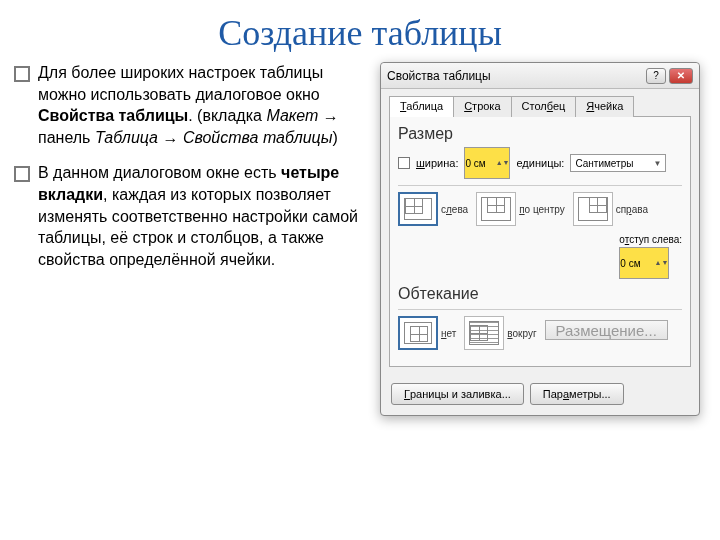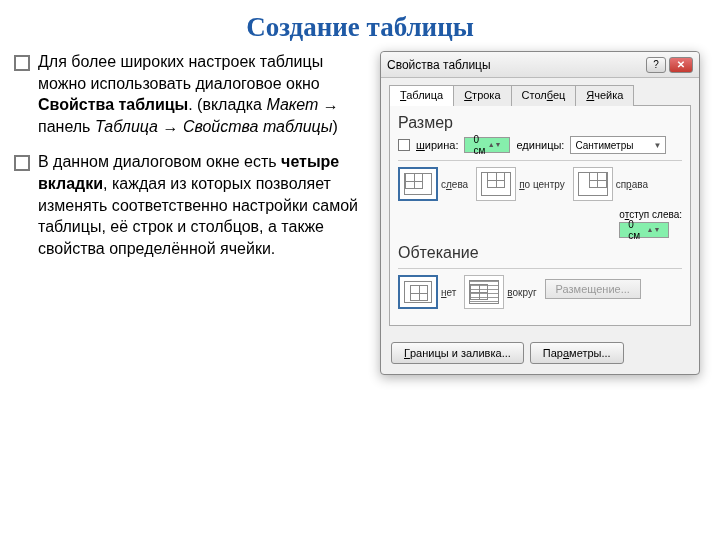--- a/index.html
+++ b/index.html
@@ -5,24 +5,24 @@
   * { box-sizing: border-box; margin: 0; padding: 0; }
   body {
     width: 720px; height: 540px;
     font-family: Arial, sans-serif;
     background: #fff;
     position: relative;
     overflow: hidden;
   }
   .title {
     text-align: center;
-    font-size: 27px;
+    font-size: 36px;
     color: #1f5aa6;
     font-family: "Times New Roman", serif;
-    font-weight: bold;
+    font-weight: normal;
     margin-top: 12px;
   }
   .content {
     display: flex;
     padding: 8px 14px 0 14px;
   }
   .bullets {
     width: 360px;
     font-size: 16px;
     line-height: 1.35;
@@ -109,24 +109,24 @@
     border-top: none;
     padding: 8px 8px 10px;
     background: #f9f9f9;
   }
   .group-label { font-size: 16px; color:#333; margin-bottom: 4px; }
   .row { display: flex; align-items: center; gap: 6px; margin-bottom: 6px; flex-wrap: wrap;}
   .checkbox {
     width: 12px; height: 12px; border: 1px solid #777; background: #fff;
   }
   .spin {
-    width: 46px; height: 16px;
-    border: 1px solid #999; background: #86efac;
+    width: 46px; height: 32px;
+    border: 1px solid #999; background: #fde047;
     display: flex; align-items: center; justify-content: space-between;
-    padding: 0 8px;
+    padding: 0 0;
     font-size: 10px;
   }
   .spin .arrows {
     display: flex; flex-direction: column; line-height: 6px; font-size: 7px; color:#555;
   }
   .combo {
     height: 18px;
     border: 1px solid #999; background: #fff;
     display: flex; align-items: center; justify-content: space-between;
     padding: 0 4px;
@@ -178,21 +178,21 @@
 
   .indent-box { margin-left: auto; font-size:10px; }
   .indent-box .spin { width: 50px; margin-top:2px;}
 
   .pos-btn {
     float:right;
     height: 20px; padding: 0 10px;
     border: 1px solid #aaa;
     background: linear-gradient(#f6f6f6,#e4e4e4);
     color: #9a9a9a;
-    font-size: 11px;
+    font-size: 15px;
     margin-top: 4px;
   }
 
   .dlg-footer {
     padding: 8px 10px 10px;
     display:flex; justify-content: space-between; align-items:flex-end;
   }
   .dlg-footer .left-btns { display:flex; gap:6px;}
   .btn {
     height: 22px;

